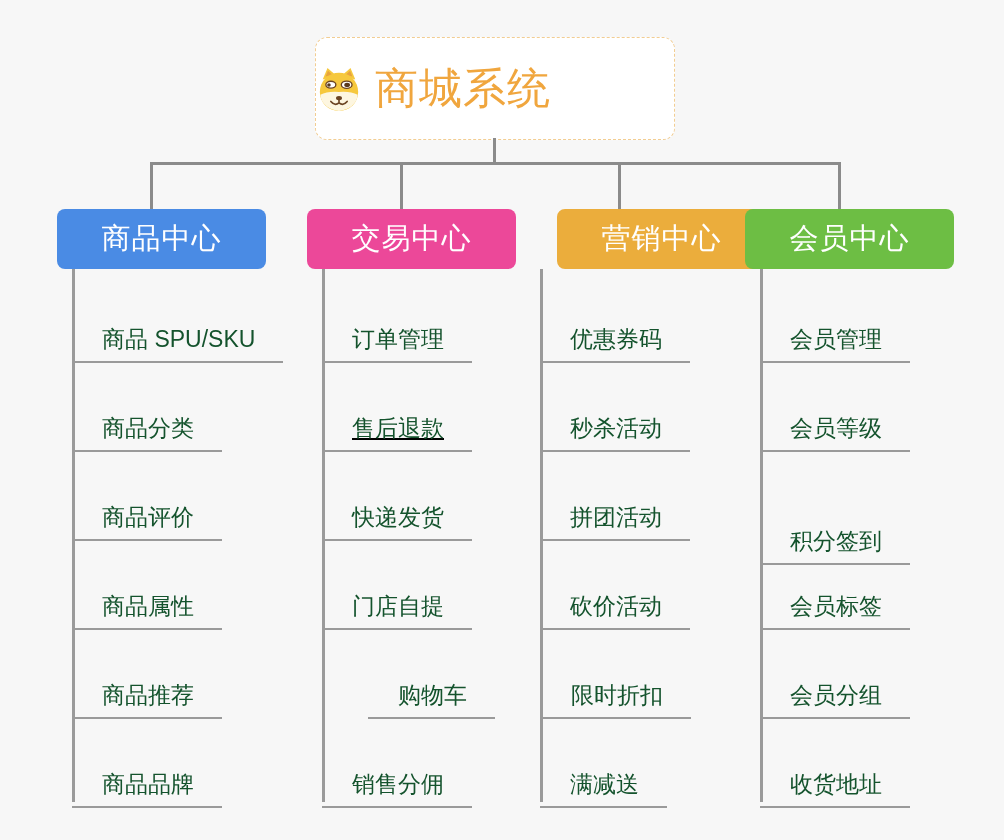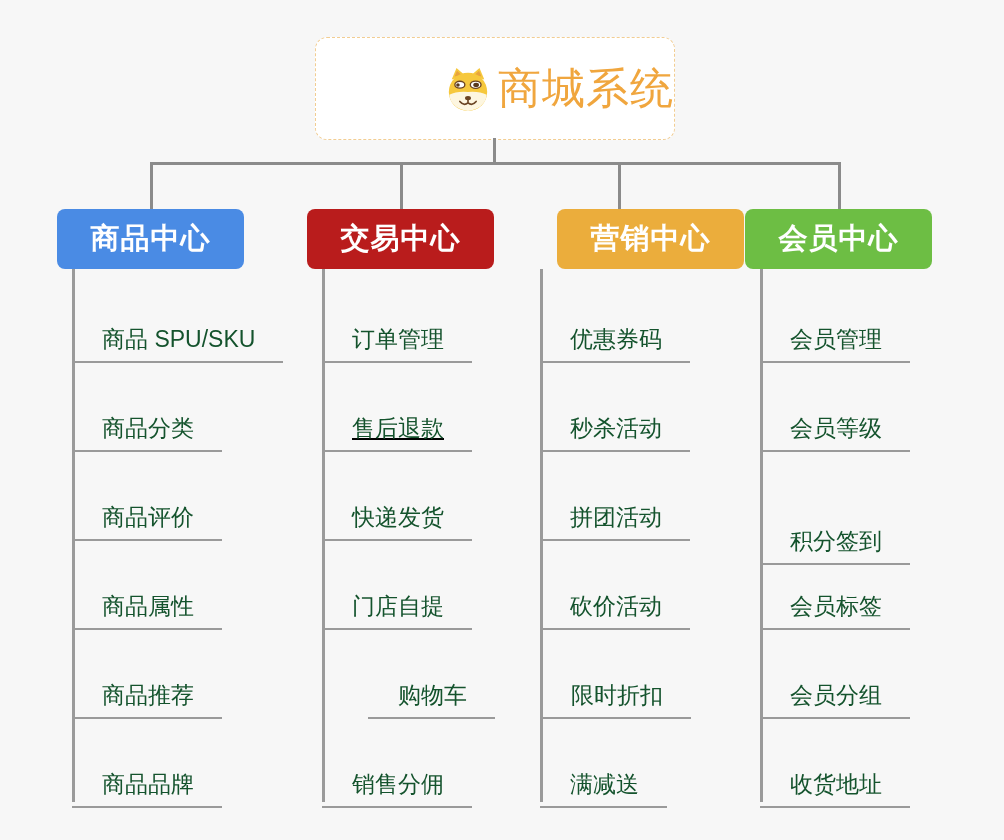--- a/index.html
+++ b/index.html
@@ -13,43 +13,42 @@
     background:#f7f7f7;
     overflow:hidden;
   }
   
   .root-node{
     position:absolute;
     left:315px;top:37px;width:358px;height:101px;
     background:#ffffff;
     border:1px dashed #f2cd92;
     border-radius:12px;
-    display:flex;align-items:center;justify-content:flex-end;
-    gap:7px;
+    display:flex;align-items:center;justify-content:flex-start;
+    gap:13px;
     cursor:pointer;
   }
   .doge{display:flex;align-items:center;}
   .root-label{
     font-size:43px;
     letter-spacing:1px;
     white-space:nowrap;
   }
   
   .cline{position:absolute;background:#8b8b8b;}
   
   .branch-box{
     position:absolute;
-    width:187px;height:60px;
+    width:209px;height:60px;
     border-radius:8px;
     color:#ffffff;
     font-size:29px;
     display:flex;align-items:center;justify-content:center;
     letter-spacing:1px;
     cursor:pointer;
-    font-weight:bold;
   }
   .trunk{position:absolute;width:3px;background:#9a9a9a;}
   
   .leaf{
     position:absolute;
     height:44px;
     display:flex;align-items:flex-end;
     padding:0 28px 6px 30px;
     border-bottom:2px solid #9a9a9a;
     white-space:nowrap;
@@ -125,21 +124,21 @@
 
   <div class="leaf" style="left: 72px; top: 667px; border-bottom-color: rgb(154, 154, 154); justify-content: flex-end;">
     <span class="leaf-label">商品推荐</span>
   </div>
 
   <div class="leaf" style="left: 72px; top: 756px; border-bottom-color: rgb(154, 154, 154);">
     <span class="leaf-label">商品品牌</span>
   </div>
 
   <div class="branch">
-    <div class="branch-box" style="left: 307px; top: 209px; background: #b91c1c;">
+    <div class="branch-box" style="left: 307px; top: 209px; background: #ec4899;">
       <span>交易中心</span>
     </div>
     <div class="trunk" style="left: 322px; top: 269px; height: 533px; background: rgb(154, 154, 154);"></div>
   </div>
 
   <div class="leaf" style="left: 322px; top: 311px; border-bottom-color: rgb(154, 154, 154);">
     <span class="leaf-label">订单管理</span>
   </div>
 
   <div class="leaf" style="left: 322px; top: 400px; border-bottom-color: rgb(154, 154, 154); text-decoration: underline;">

